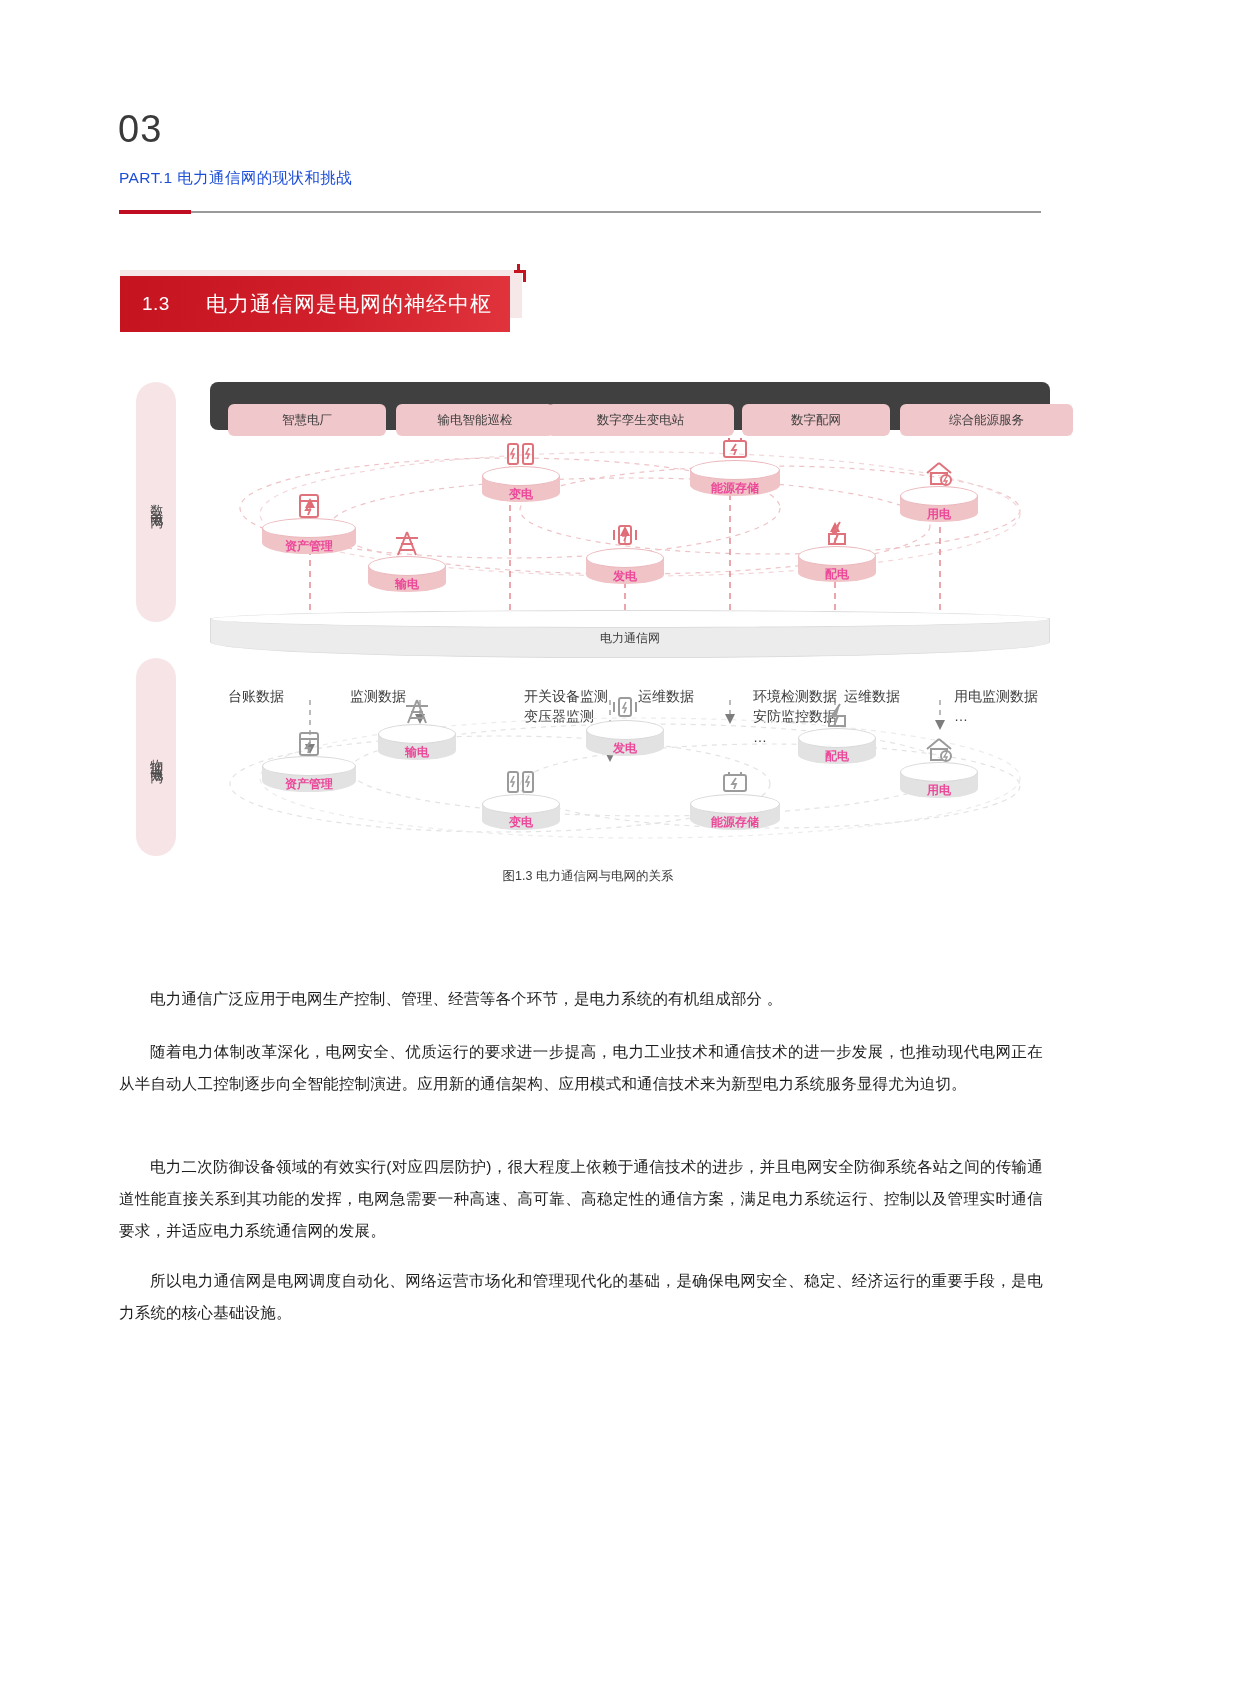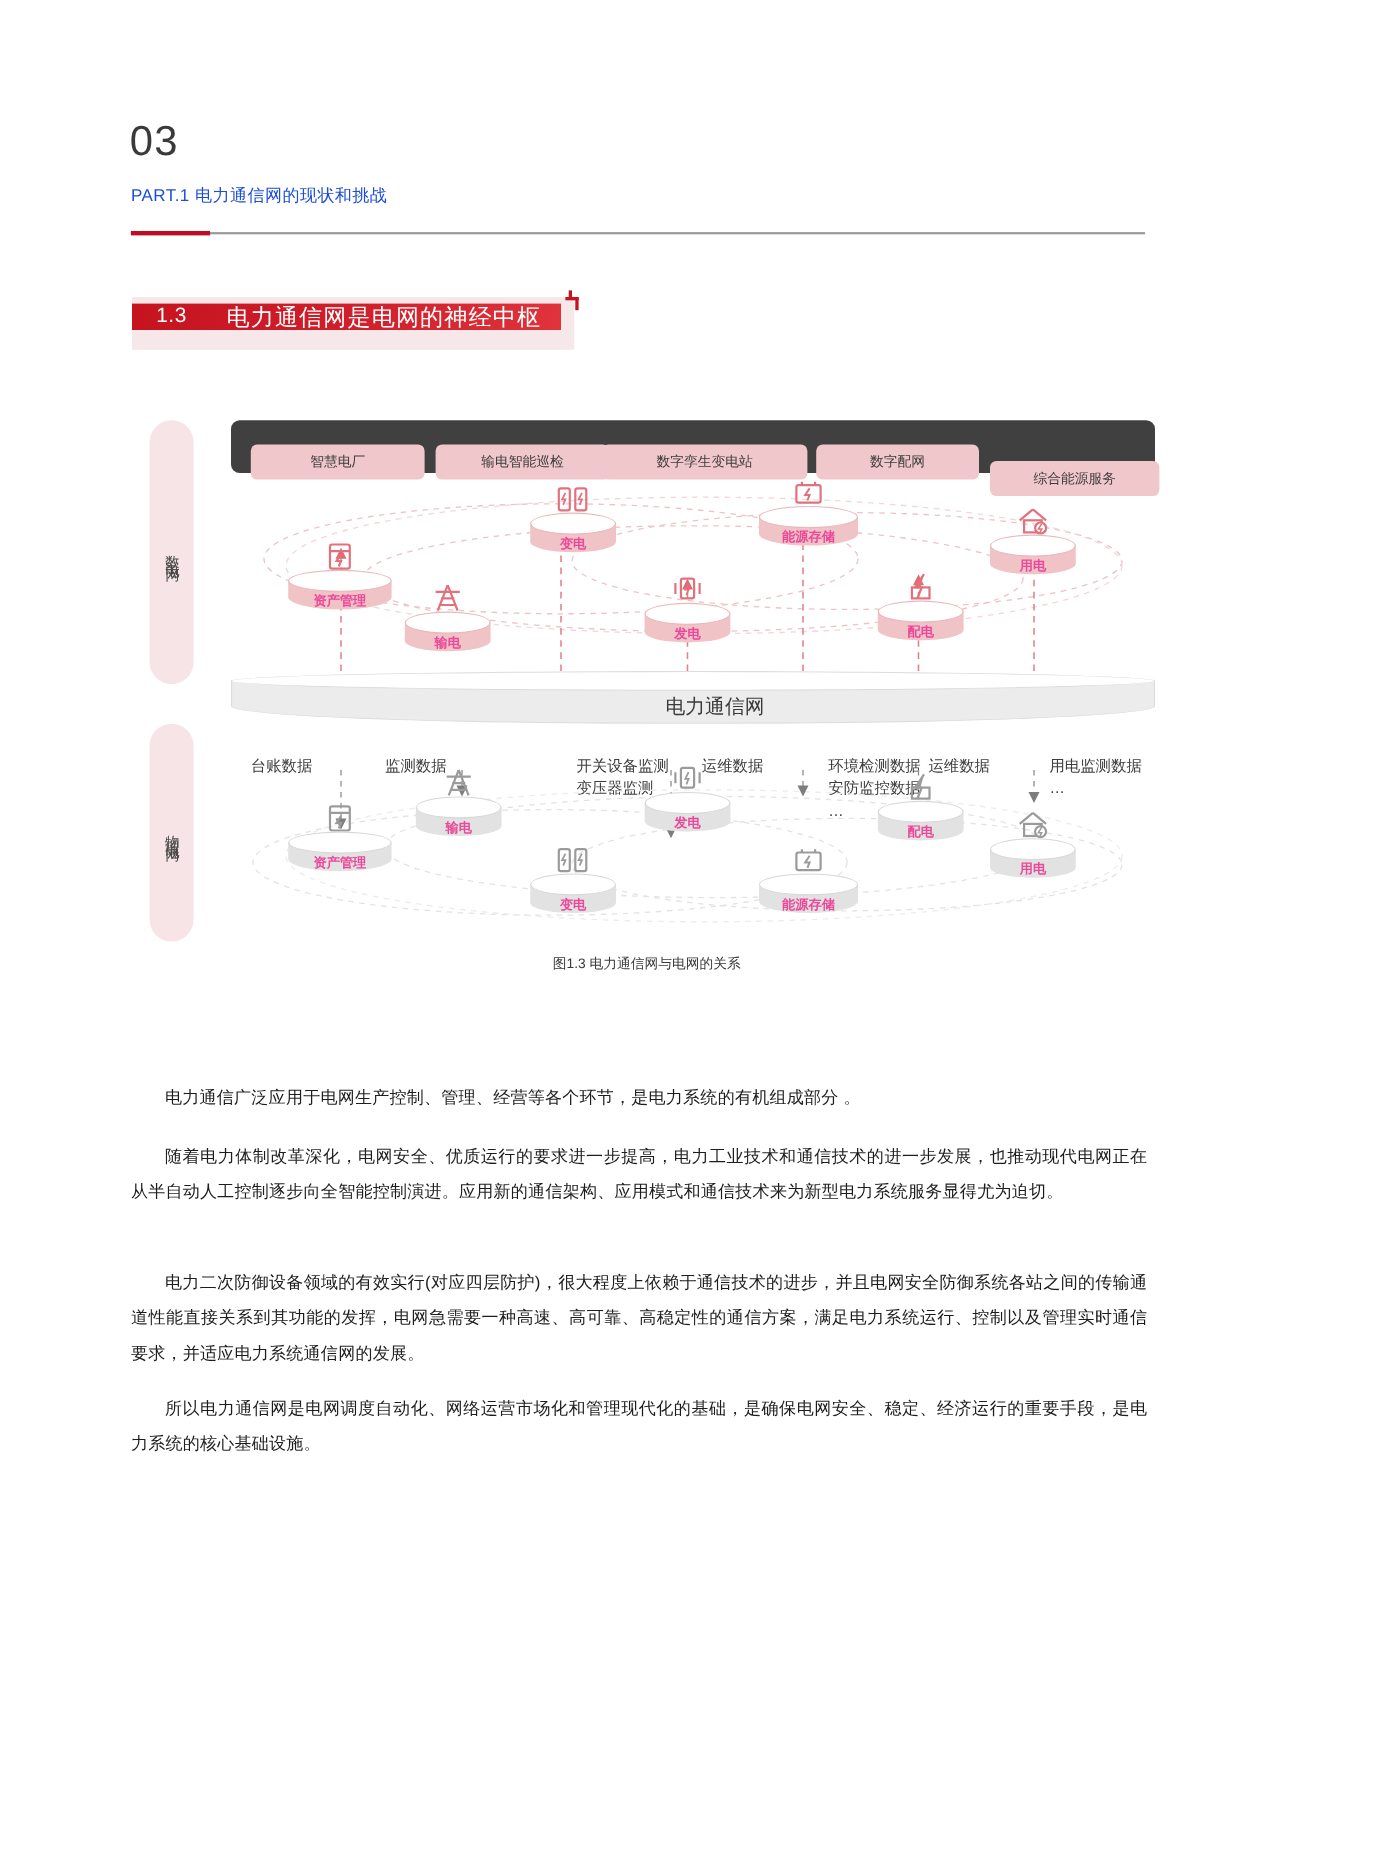--- a/index.html
+++ b/index.html
@@ -12,21 +12,21 @@
 
   
   .hdr-num{position:absolute;left:118px;top:108px;font-size:38px;color:#3a3a3a;letter-spacing:1px;font-weight:400;}
   .hdr-sub{position:absolute;left:119px;top:168px;font-size:15.5px;color:#1d4ed8;letter-spacing:.4px;}
   .hdr-rule{position:absolute;left:119px;top:211px;width:922px;height:2px;background:#9a9a9a;}
   .hdr-rule-red{position:absolute;left:119px;top:210px;width:72px;height:4px;background:#c00d21;}
 
   
   .banner-wrap{position:absolute;left:120px;top:270px;width:402px;height:48px;}
   .banner-bg{position:absolute;left:0;top:0;width:402px;height:48px;background:#f6e7e8;}
-  .banner{position:absolute;left:0;top:6px;width:390px;height:24px;
+  .banner{position:absolute;left:0;top:6px;width:390px;height:56px;
     background:linear-gradient(95deg,#c5131f 0%,#d1202b 55%,#e0333c 100%);
     display:flex;align-items:center;}
   .banner-num{color:#fff;font-size:19px;margin-left:22px;letter-spacing:.5px;}
   .banner-title{color:#fff;font-size:21px;margin-left:36px;letter-spacing:1px;font-weight:500;}
   .banner-corner{position:absolute;left:394px;top:0px;width:9px;height:9px;
     border-top:3px solid #c5131f;border-right:3px solid #c5131f;}
   .banner-corner-v{position:absolute;left:517px;top:264px;width:3px;height:14px;background:#c5131f;}
 
   
   .fig{position:absolute;left:118px;top:368px;width:940px;height:520px;}
@@ -53,21 +53,21 @@
   .cyl.pink .top{background:#ffffff;border:1px solid #eab6bb;box-sizing:border-box;}
   .cyl.gray .body{background:#e2e2e2;}
   .cyl.gray .top{background:#ffffff;border:1px solid #d8d8d8;box-sizing:border-box;}
   .cyl .ico{position:absolute;left:50%;top:-26px;transform:translateX(-50%);}
 
   .bigband{position:absolute;left:0;top:0;width:100%;height:56px;}
   .bigband .bb{position:absolute;left:0;top:8px;width:100%;height:40px;background:#ececec;
     border-radius:0 0 400px 400px/0 0 16px 16px;border:1px solid #dcdcdc;border-top:none;box-sizing:border-box;}
   .bigband .bt{position:absolute;left:0;top:0;width:100%;height:18px;border-radius:50%;
     background:#ffffff;border:1px solid #dcdcdc;box-sizing:border-box;}
-  .bigband .bl{position:absolute;left:0;top:20px;width:100%;text-align:center;font-size:18px;color:#3a3a3a;padding-left:20px;}
+  .bigband .bl{position:absolute;left:0;top:20px;width:100%;text-align:center;font-size:12px;color:#3a3a3a;}
 
   .dlabel{position:absolute;font-size:14px;color:#3d3d3d;line-height:1.45;text-align:left;white-space:pre-line;}
   .caption{position:absolute;left:0;top:500px;width:940px;text-align:center;font-size:12.5px;color:#3a3a3a;}
 
   
   .para{position:absolute;left:119px;width:924px;font-size:15.5px;line-height:2.05;color:#1d1d1d;
     text-align:justify;text-indent:2em;letter-spacing:.2px;}
 </style>
 </head>
 <body>
@@ -96,21 +96,21 @@
     </div>
     <div class="sideband side-physical">
       <span>物理电网</span>
     </div>
 
     <div class="tagbar">
       <div class="tag" style="left:18px;width:158px;">智慧电厂</div>
       <div class="tag" style="left:186px;width:158px;">输电智能巡检</div>
       <div class="tag" style="left:337px;width:187px;text-align:center;">数字孪生变电站</div>
       <div class="tag" style="left:532px;width:148px;">数字配网</div>
-      <div class="tag" style="left:690px;width:154px;margin-top:15px;">综合能源服务</div>
+      <div class="tag" style="left:690px;width:173px;">综合能源服务</div>
     </div>
 
     <div class="zone">
       <svg width="840" height="180" style="position:absolute;left:0;top:0;">
         <ellipse cx="300" cy="78" rx="270" ry="50" fill="none" stroke="#eec3c7" stroke-width="1.2" stroke-dasharray="5,5"></ellipse>
         <ellipse cx="420" cy="96" rx="300" ry="48" fill="none" stroke="#eec3c7" stroke-width="1.2" stroke-dasharray="5,5"></ellipse>
         <ellipse cx="560" cy="80" rx="250" ry="44" fill="none" stroke="#eec3c7" stroke-width="1.2" stroke-dasharray="5,5"></ellipse>
         <ellipse cx="430" cy="84" rx="380" ry="62" fill="none" stroke="#f3d6d9" stroke-width="1.2" stroke-dasharray="5,5"></ellipse>
         <g stroke="#e28188" stroke-width="1.4" stroke-dasharray="6,5">
           <line x1="100" y1="180" x2="100" y2="72"></line>

